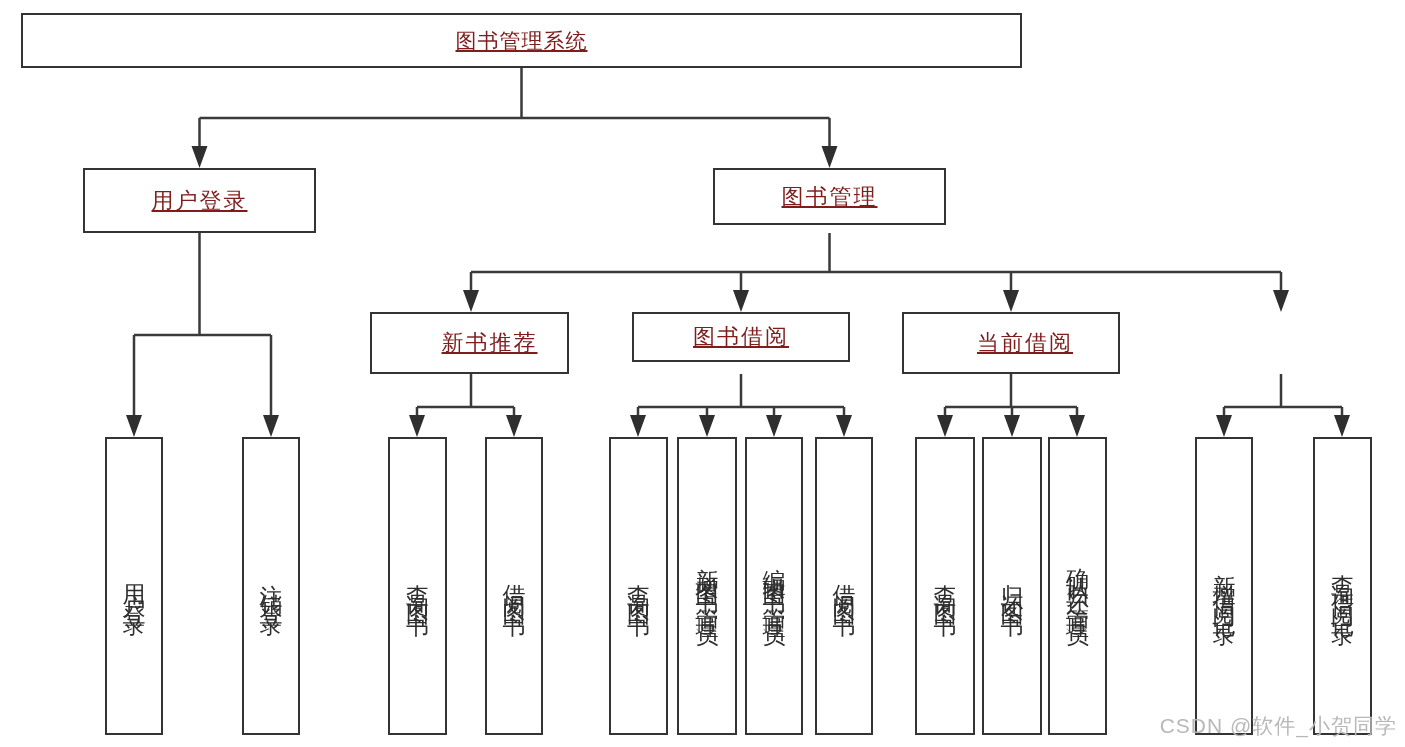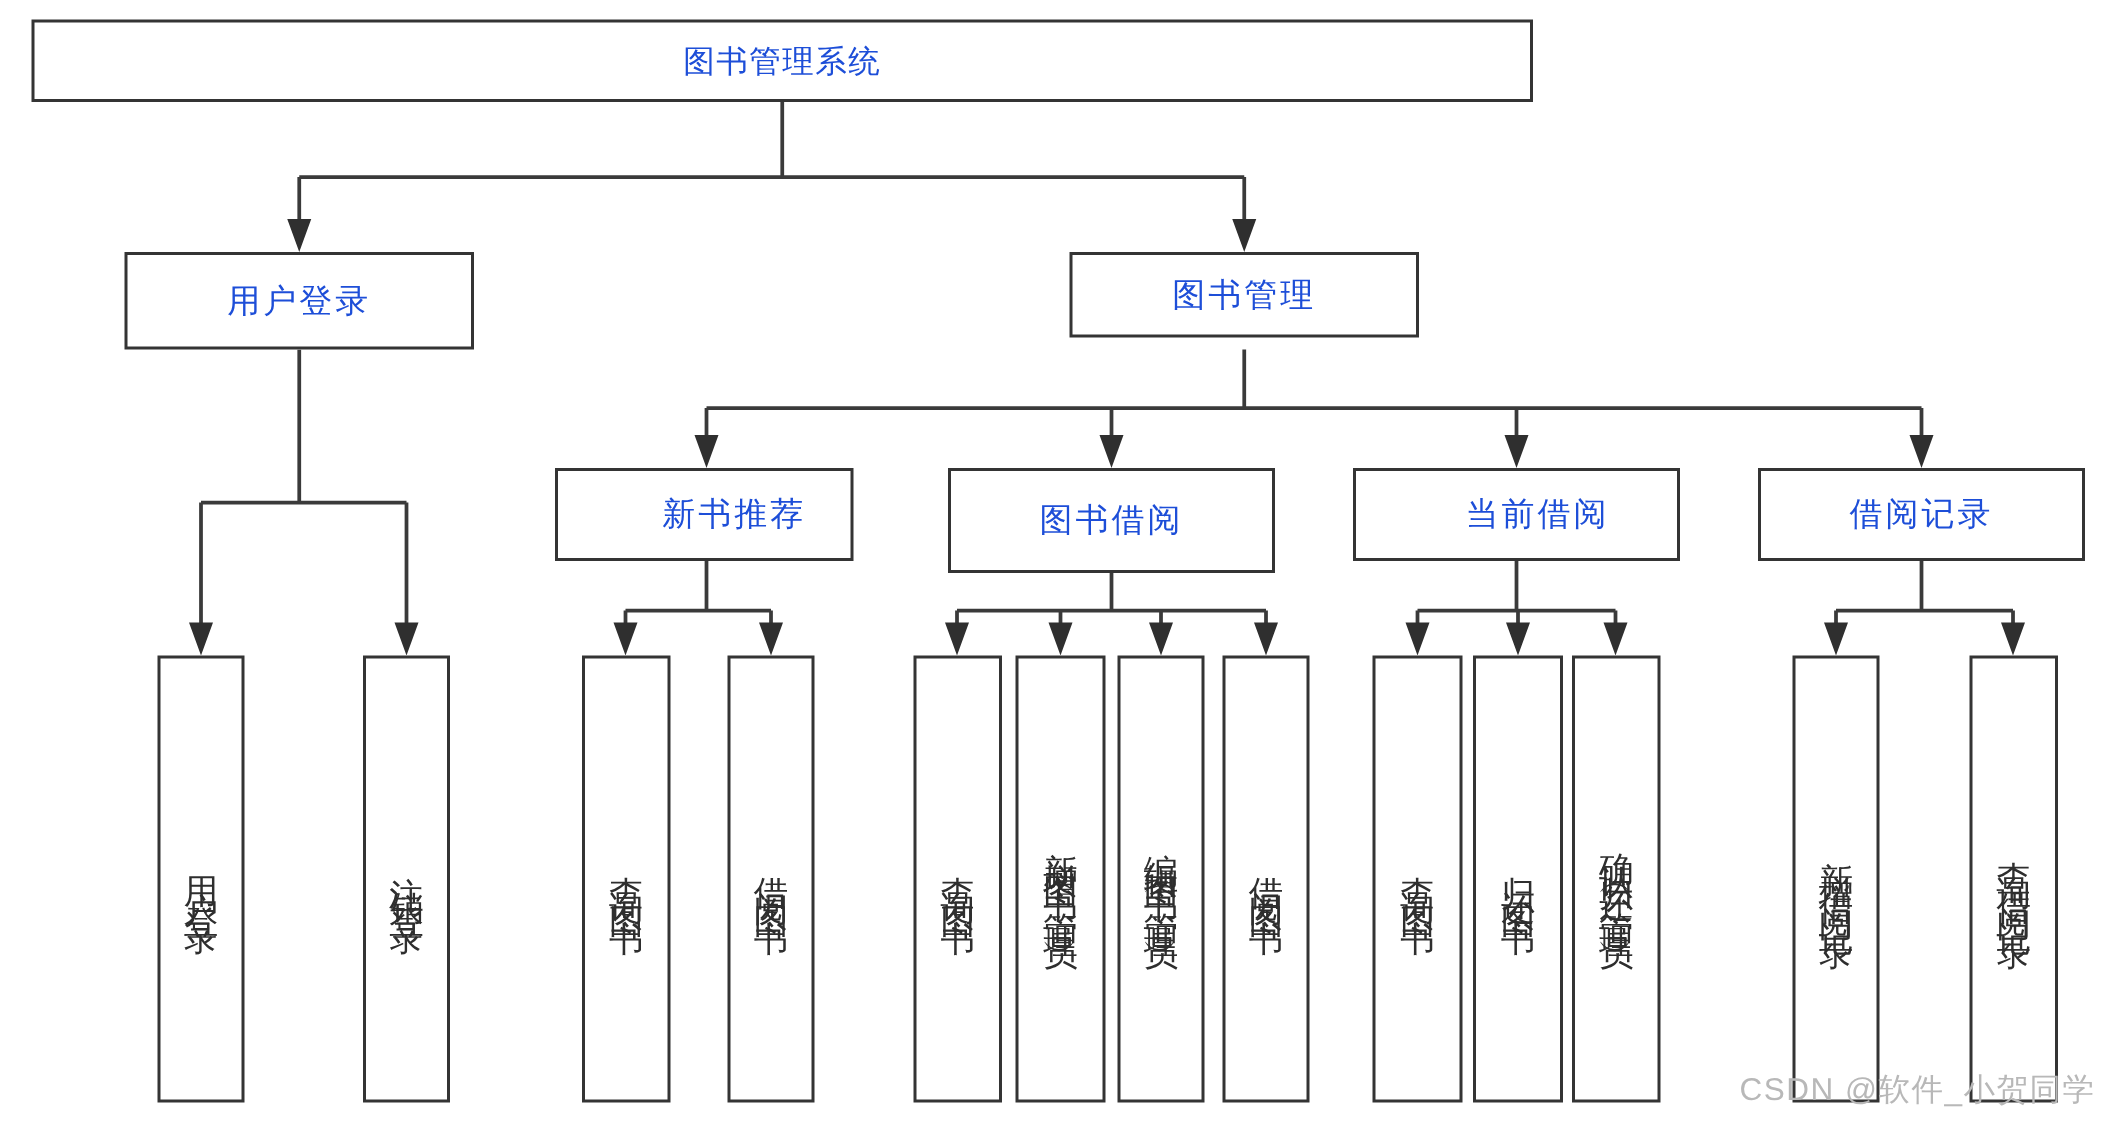--- a/index.html
+++ b/index.html
@@ -21,22 +21,23 @@
     box-sizing: border-box;
     border: 2.5px solid #343434;
     background: #ffffff;
     display: flex;
     align-items: center;
     justify-content: center;
   }
   .htext {
     font-size: 22px;
     letter-spacing: 2px;
-    color: #1d4ed8;
+    color: #7f1d1d;
     white-space: nowrap;
+    text-decoration: underline;
   }
   .root-text { font-size: 21px; letter-spacing: 1px; }
   .vtext {
     writing-mode: vertical-rl;
     text-orientation: mixed;
     font-size: 23px;
     letter-spacing: 10px;
     line-height: 1;
     color: #2e2e2e;
     white-space: nowrap;
@@ -83,28 +84,25 @@
   <div class="box" style="left:83px; top:168px; width:233px; height:65px;">
     <span class="htext">用户登录</span>
   </div>
   <div class="box" style="left:713px; top:168px; width:233px; height:57px;">
     <span class="htext">图书管理</span>
   </div>
 
   <div class="box" style="left:370px; top:312px; width:199px; height:62px;padding-left:40px;">
     <span class="htext">新书推荐</span>
   </div>
-  <div class="box" style="left:632px; top:312px; width:218px; height:70px;">
+  <div class="box" style="left:632px; top:312px; width:218px; height:50px;">
     <span class="htext">图书借阅</span>
   </div>
   <div class="box" style="left:902px; top:312px; width:218px; height:62px;padding-left:28px;">
     <span class="htext">当前借阅</span>
-  </div>
-  <div class="box" style="left:1172px; top:312px; width:218px; height:62px;">
-    <span class="htext">借阅记录</span>
   </div>
 
   <div class="box" style="left:105px; top:437px; width:58px; height:298px;">
     <span class="vtext">用户登录</span>
   </div>
   <div class="box" style="left:242px; top:437px; width:58px; height:298px;">
     <span class="vtext">注销登录</span>
   </div>
 
   <div class="box" style="left:388px; top:437px; width:59px; height:298px;">

